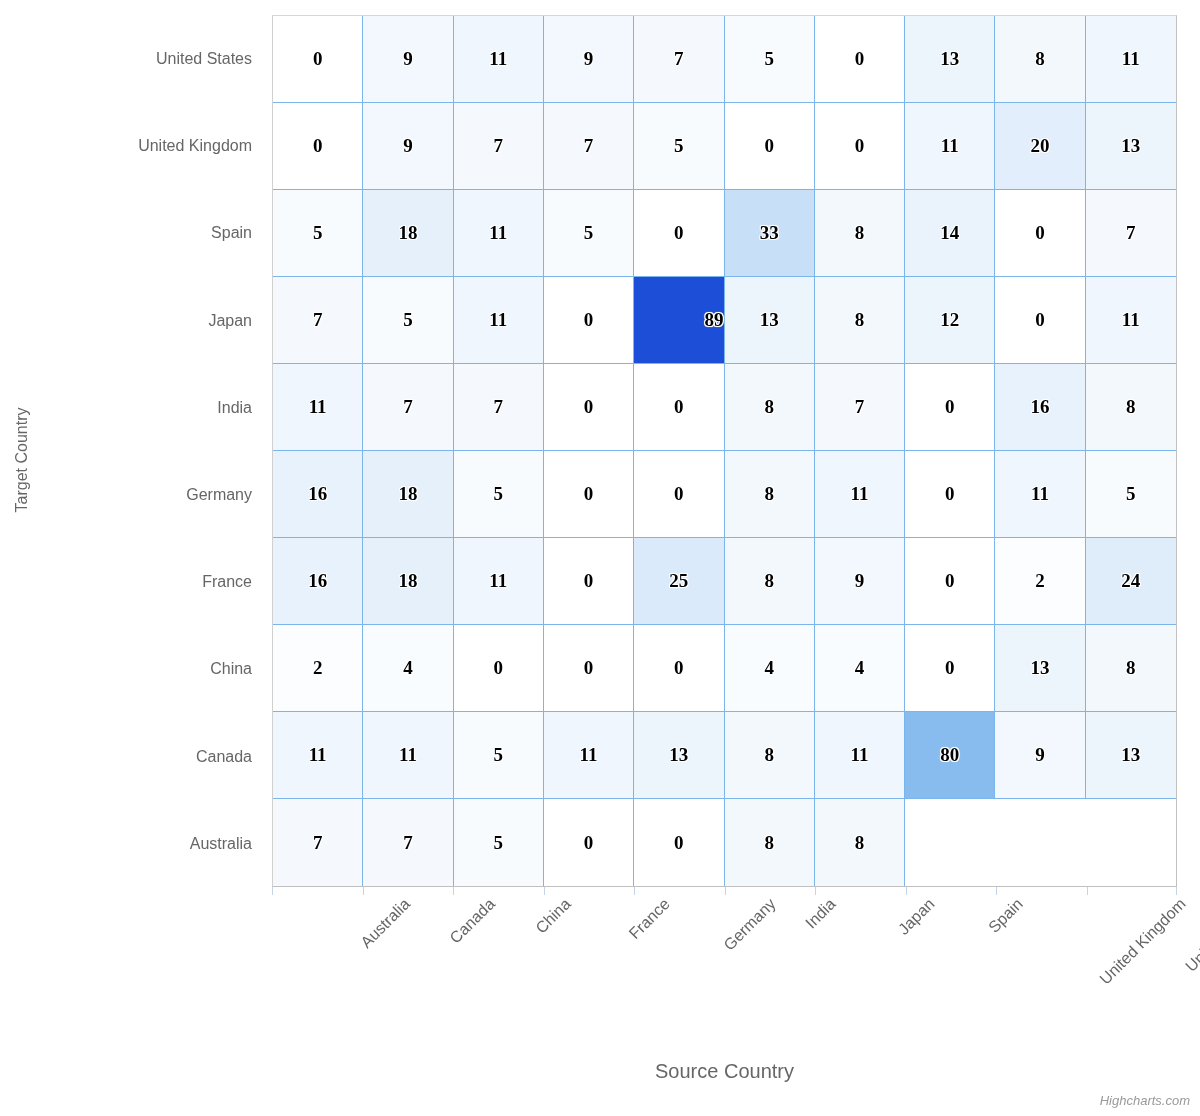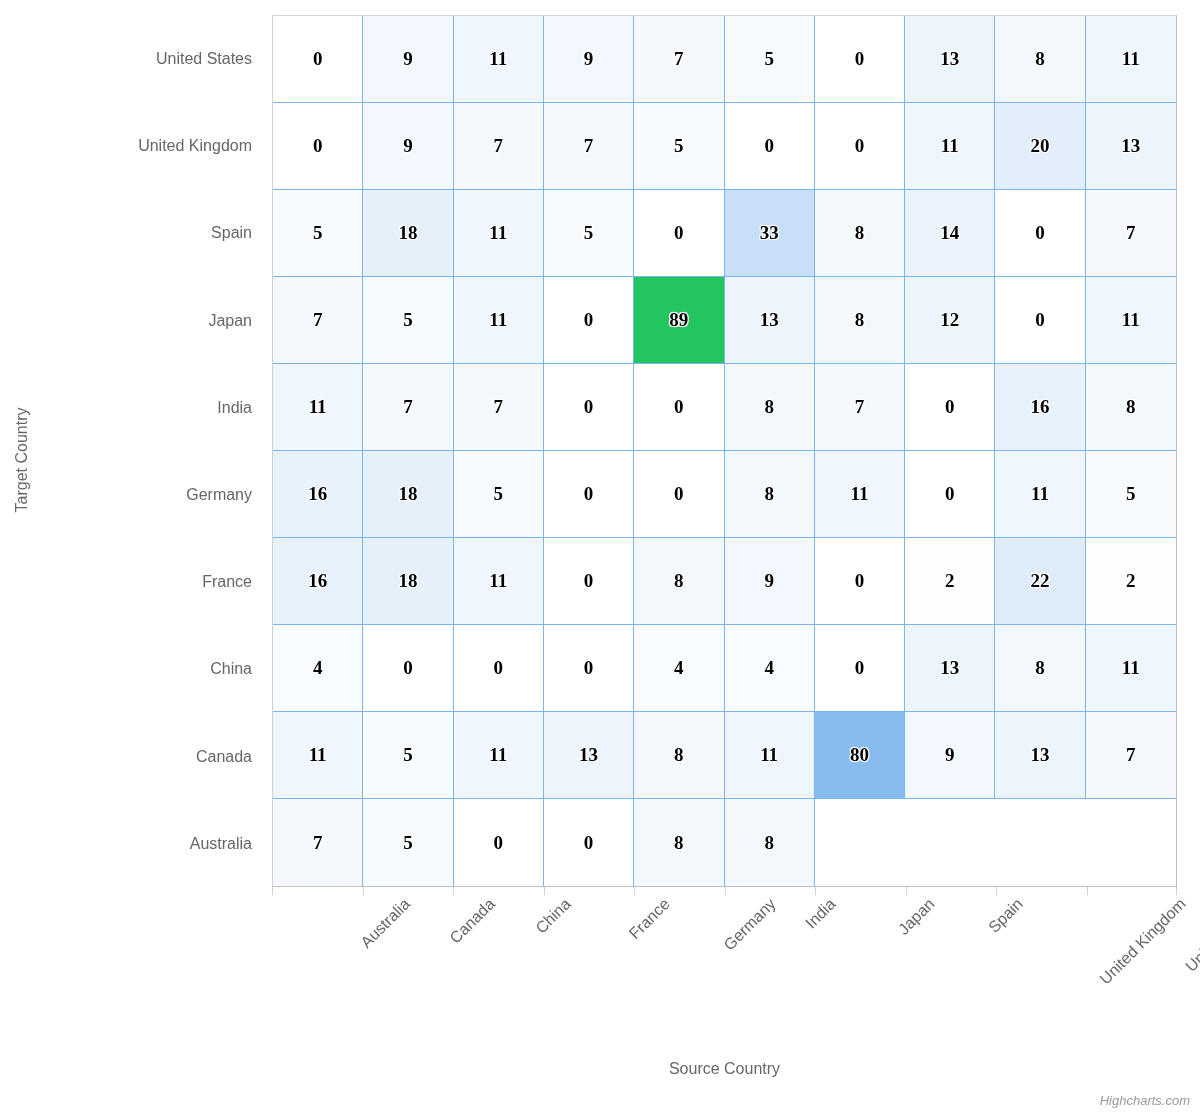--- a/index.html
+++ b/index.html
@@ -133,21 +133,21 @@
     text-align: right;
   }
 
   
   .x-axis-title {
     position: absolute;
     left: 272px;
     top: 1060px;
     width: 905px;
     text-align: center;
-    font-size: 16px;
+    font-size: 20px;
     color: #666666;
   }
 
   
   .credits {
     position: absolute;
     right: 10px;
     bottom: 8px;
     font-size: 13px;
     color: #999999;
@@ -271,21 +271,21 @@
         </div>
         <div class="cell" style="background: rgb(248, 251, 254);">
           <span class="cell-value">5</span>
         </div>
         <div class="cell" style="background: rgb(239, 246, 253);">
           <span class="cell-value">11</span>
         </div>
         <div class="cell" style="background: rgb(255, 255, 255);">
           <span class="cell-value">0</span>
         </div>
-        <div class="cell" style="background: #22c55e;">
+        <div class="cell" style="background: #1d4ed8; justify-content: flex-end;">
           <span class="cell-value">89</span>
         </div>
         <div class="cell" style="background: rgb(236, 244, 252);">
           <span class="cell-value">13</span>
         </div>
         <div class="cell" style="background: rgb(243, 248, 253);">
           <span class="cell-value">8</span>
         </div>
         <div class="cell" style="background: rgb(237, 245, 252);">
           <span class="cell-value">12</span>
@@ -361,34 +361,37 @@
         </div>
         <div class="cell" style="background: rgb(229, 240, 251);">
           <span class="cell-value">18</span>
         </div>
         <div class="cell" style="background: rgb(239, 246, 253);">
           <span class="cell-value">11</span>
         </div>
         <div class="cell" style="background: rgb(255, 255, 255);">
           <span class="cell-value">0</span>
         </div>
+        <div class="cell" style="background: rgb(218, 234, 250);">
+          <span class="cell-value">25</span>
+        </div>
         <div class="cell" style="background: rgb(243, 248, 253);">
           <span class="cell-value">8</span>
         </div>
         <div class="cell" style="background: rgb(242, 248, 253);">
           <span class="cell-value">9</span>
         </div>
         <div class="cell" style="background: rgb(255, 255, 255);">
           <span class="cell-value">0</span>
         </div>
         <div class="cell" style="background: rgb(252, 253, 255);">
           <span class="cell-value">2</span>
         </div>
         <div class="cell" style="background: rgb(223, 237, 250);">
-          <span class="cell-value">22</span>
+          <span class="cell-value">24</span>
         </div>
         <div class="cell" style="background: rgb(252, 253, 255);">
           <span class="cell-value">2</span>
         </div>
         <div class="cell" style="background: rgb(249, 252, 254);">
           <span class="cell-value">4</span>
         </div>
         <div class="cell" style="background: rgb(255, 255, 255);">
           <span class="cell-value">0</span>
         </div>

